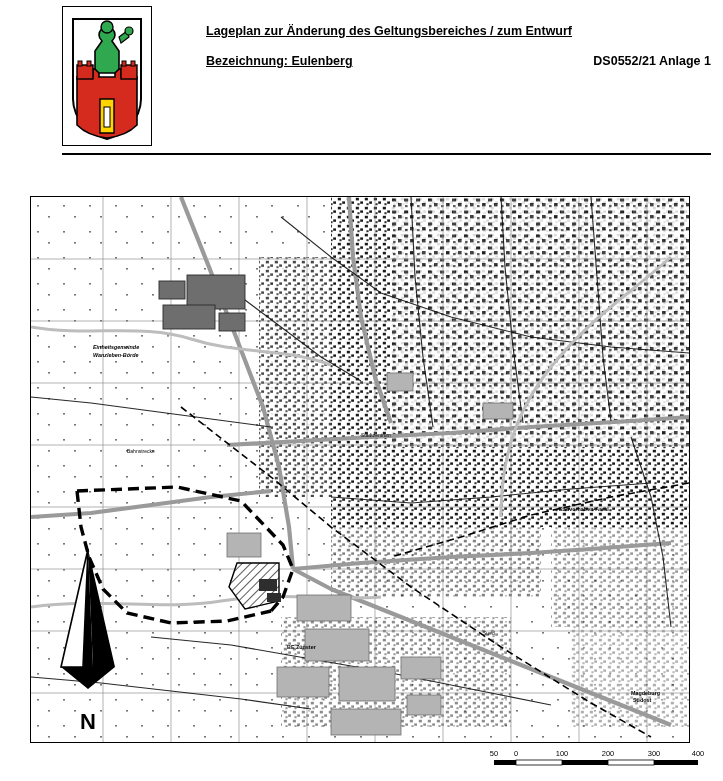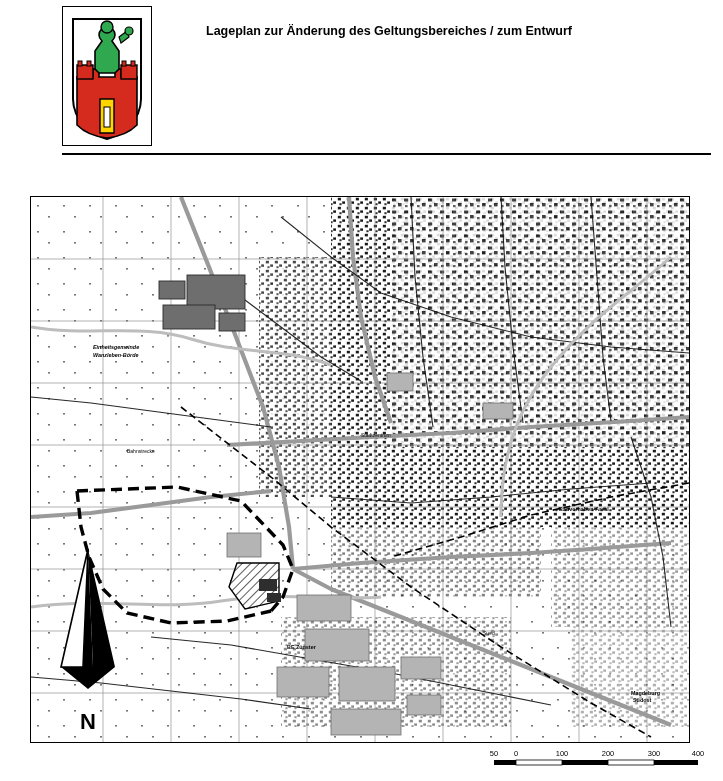--- a/index.html
+++ b/index.html
@@ -42,20 +42,21 @@
     font-weight: bold;
     letter-spacing: 2.3px;
     white-space: nowrap;
     line-height: 1.2;
   }
   .sub-line {
     font-size: 12.5px;
     font-weight: bold;
     margin-top: 14px;
     white-space: nowrap;
+    text-decoration: underline;
   }
   .sub-line.l2 { margin-top: 16px; }
   .sub-line.l3 { margin-top: 16px; position: relative; }
   .doc-ref {
     position: absolute;
     right: 0; top: 0;
     font-size: 12.5px;
     font-weight: bold;
     white-space: nowrap;
   }
@@ -114,20 +115,24 @@
 
       <circle cx="44" cy="20" r="6" fill="#2fa84f" stroke="#000" stroke-width="1.4"></circle>
 
       <path d="M56 30 L64 24 L66 30 L58 36 Z" fill="#2fa84f" stroke="#000" stroke-width="1.2"></path>
       <circle cx="66" cy="24" r="4" fill="#2fa84f" stroke="#000" stroke-width="1.2"></circle>
     </svg>
   </div>
 
   <div class="title-block">
     <div class="sub-line">Lageplan zur Änderung des Geltungsbereiches / zum Entwurf</div>
+    <div class="sub-line l3">
+      <span>Bezeichnung: Eulenberg</span>
+      <span class="doc-ref">DS0552/21 Anlage 1</span>
+    </div>
   </div>
 
   <div class="header-rule"></div>
 </div>
 
 <div class="map-frame">
   <svg class="map-svg" width="658" height="545" viewBox="0 0 658 545">
     <defs>
       <pattern id="hatch" width="6" height="6" patternUnits="userSpaceOnUse" patternTransform="rotate(45)">
         <rect width="6" height="6" fill="#ffffff"></rect>

